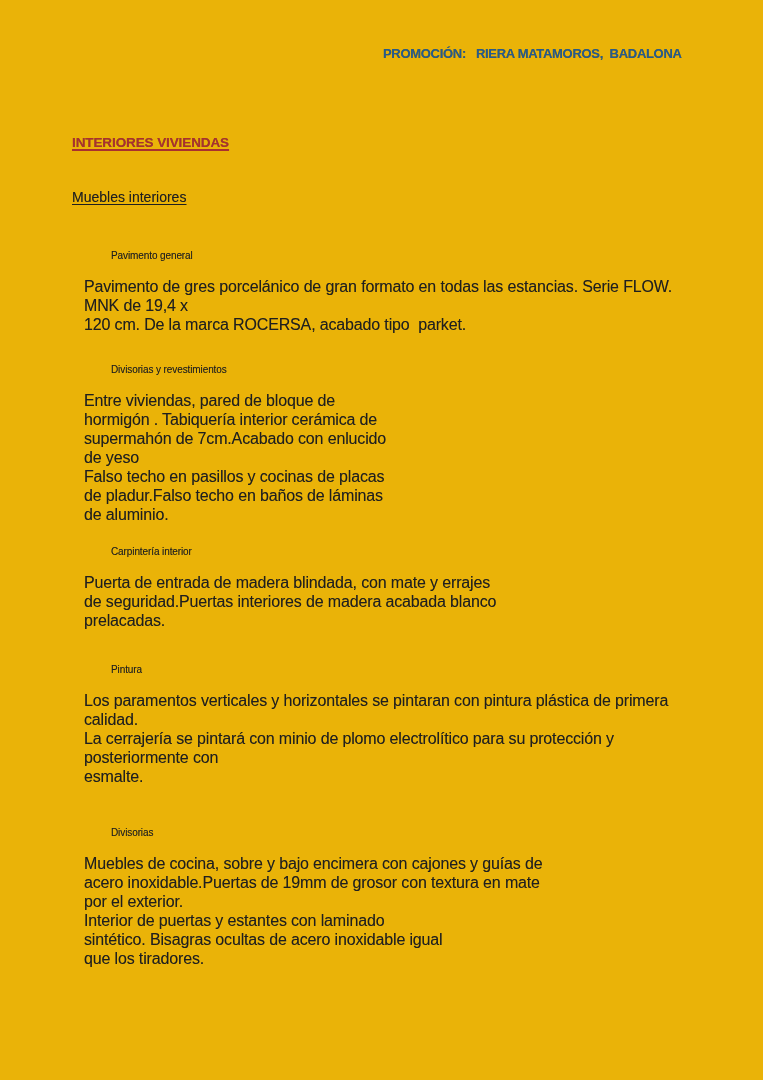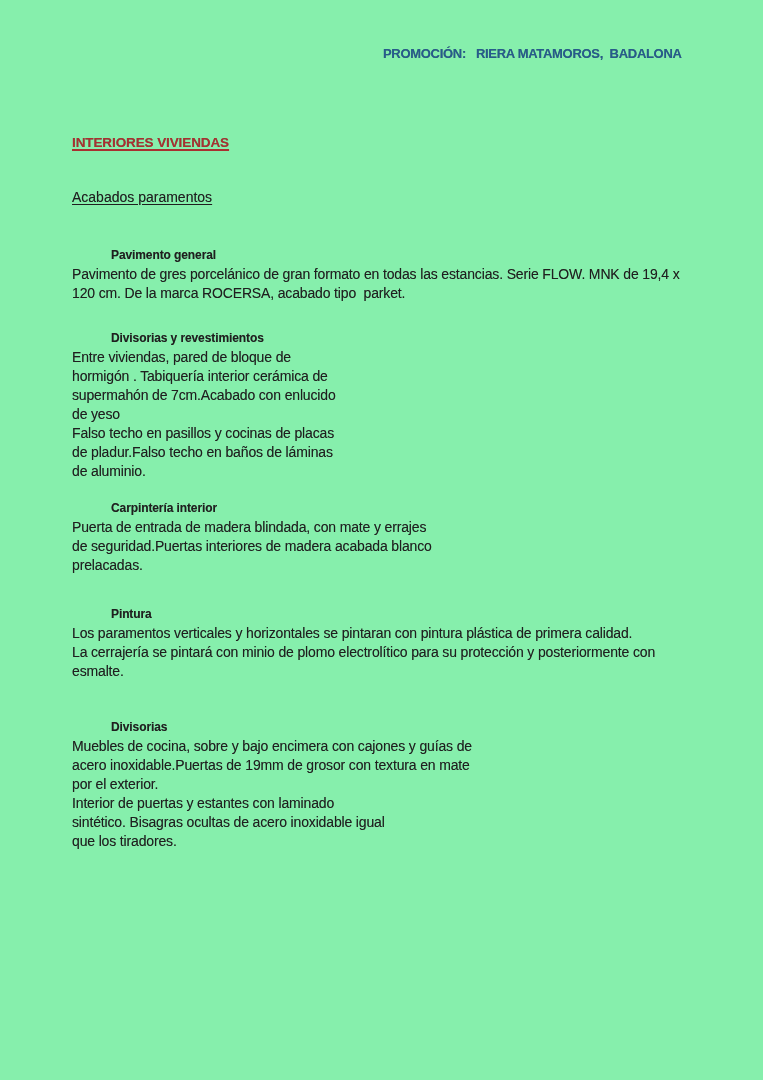--- a/index.html
+++ b/index.html
@@ -4,21 +4,21 @@
 <style>
   html, body {
     margin: 0;
     padding: 0;
     background: #ffffff;
   }
   .page {
     position: relative;
     width: 763px;
     height: 1080px;
-    background: #86efac;
+    background: #eab308;
     overflow: hidden;
     font-family: "Liberation Sans", "DejaVu Sans", sans-serif;
     color: #1f1f1f;
     text-shadow: 0 0 0.4px rgba(40,40,40,0.45);
   }
   .doc-header {
     position: absolute;
     left: 383px;
     top: 46px;
     font-size: 13px;
@@ -47,51 +47,51 @@
   .section-title {
     font-size: 14px;
     font-weight: normal;
     text-decoration: underline;
     text-underline-offset: 2px;
     line-height: 19px;
   }
   .section-title.acabados { margin-top: 36px; }
   .section-title.cocina   { margin-top: 47px; }
   .block-heading {
-    font-size: 12px;
-    font-weight: bold;
+    font-size: 10px;
+    font-weight: normal;
     line-height: 19px;
     letter-spacing: -0.1px;
     padding-left: 39px;
   }
   .bh-pavimento  { margin-top: 39px; }
   .bh-divisorias { margin-top: 26px; }
   .bh-carpinteria{ margin-top: 18px; }
   .bh-pintura    { margin-top: 30px; }
   .bh-mobiliario { margin-top: 37px; }
   .block-body {
-    font-size: 14px;
+    font-size: 16px;
     line-height: 19px;
     letter-spacing: -0.15px;
     white-space: pre-wrap;
-    margin: 0;
+    margin: 12px;
   }
 </style>
 </head>
 <body>
 
 <div class="page">
 
   <div class="doc-header">PROMOCIÓN:   RIERA MATAMOROS,  BADALONA</div>
 
   <div class="content">
 
     <div class="main-title">INTERIORES VIVIENDAS</div>
 
-    <div class="section-title acabados">Acabados paramentos</div>
+    <div class="section-title acabados">Muebles interiores</div>
 
     <div class="block-heading bh-pavimento">Pavimento general</div>
     <p class="block-body">Pavimento de gres porcelánico de gran formato en todas las estancias. Serie FLOW. MNK de 19,4 x
 120 cm. De la marca ROCERSA, acabado tipo  parket.</p>
 
     <div class="block-heading bh-divisorias">Divisorias y revestimientos</div>
     <p class="block-body">Entre viviendas, pared de bloque de
 hormigón . Tabiquería interior cerámica de
 supermahón de 7cm.Acabado con enlucido
 de yeso

